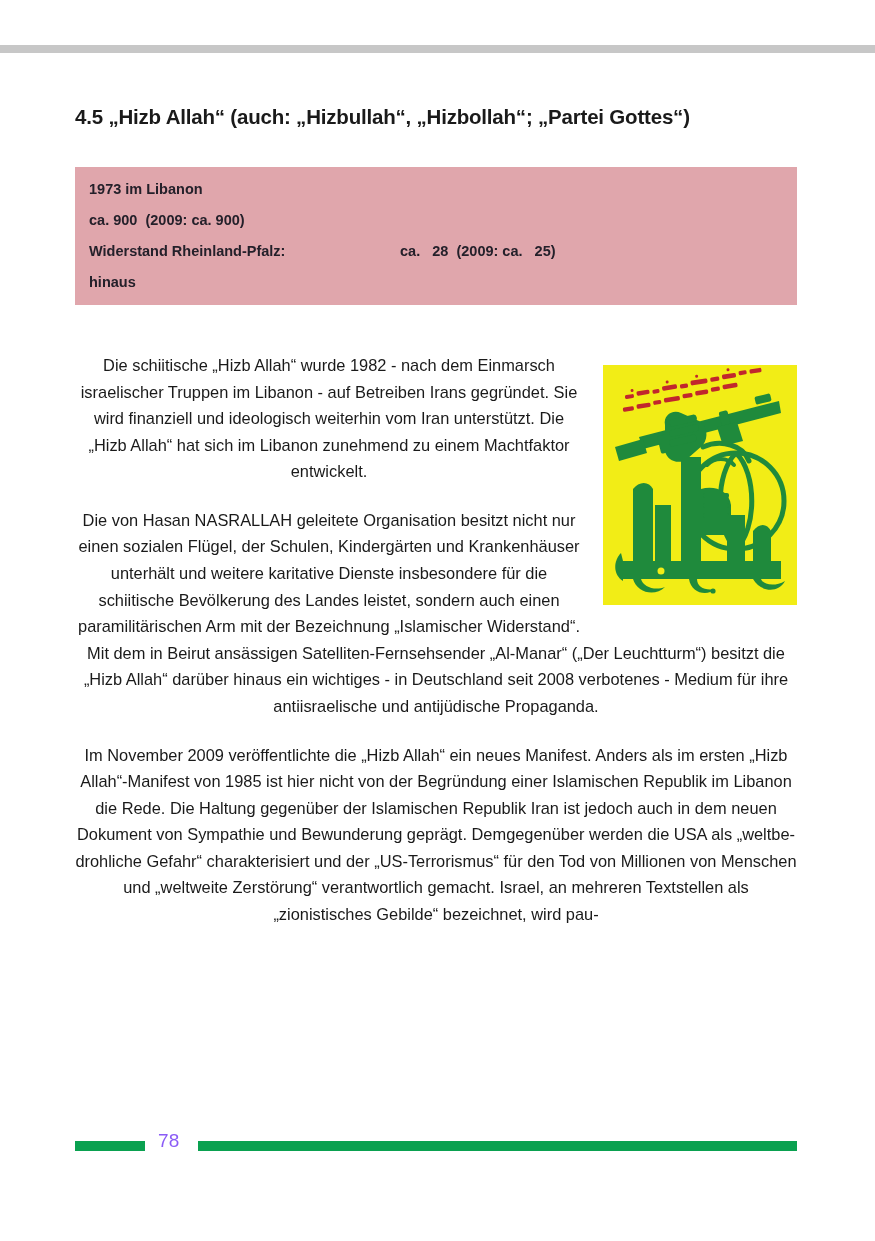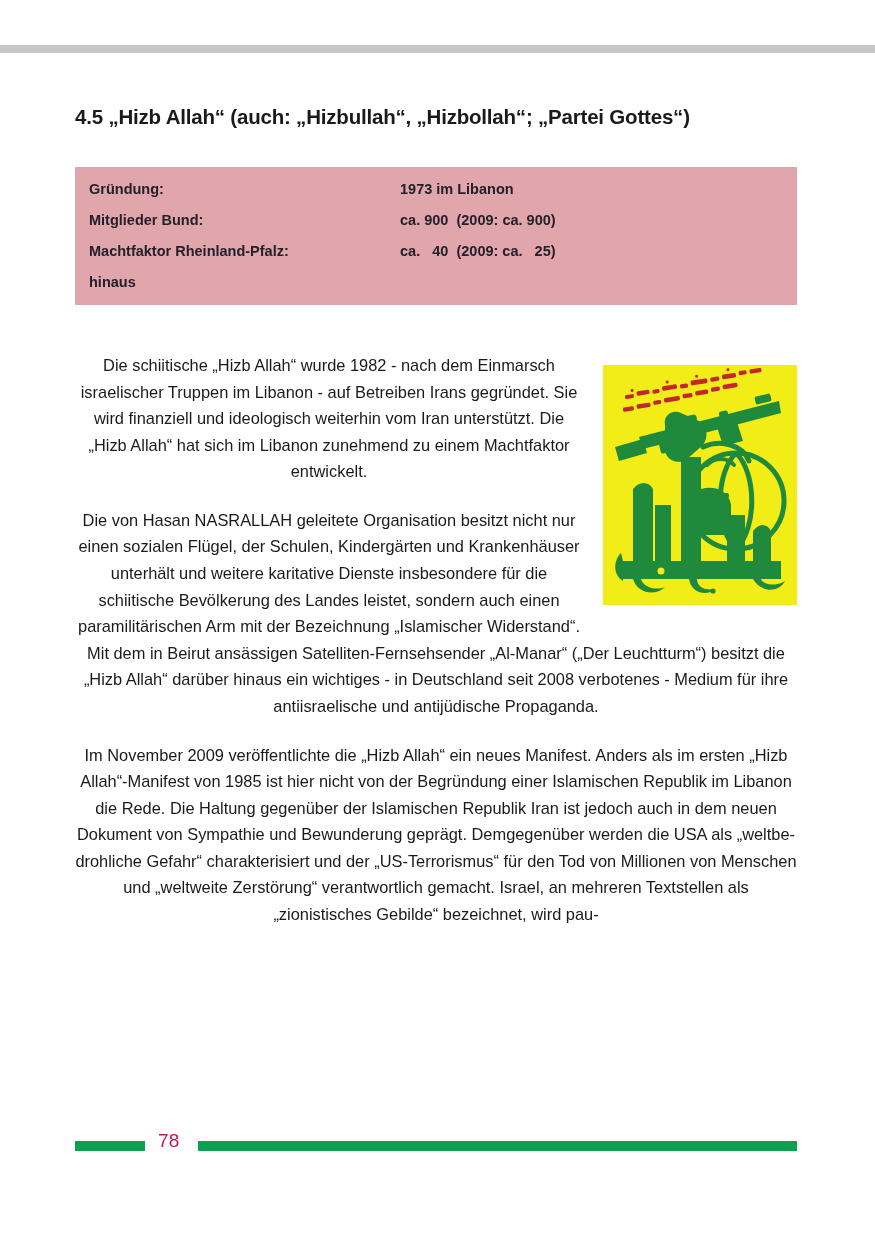--- a/index.html
+++ b/index.html
@@ -118,21 +118,21 @@
     top: 5px;
     width: 70px;
     height: 10px;
     background: #0aa150;
   }
   .footer-page-number {
     position: absolute;
     left: 158px;
     top: -6px;
     font-size: 19px;
-    color: #be185d;
+    color: #8b5cf6;
     letter-spacing: 0.3px;
   }
   .footer-bar-right {
     position: absolute;
     left: 198px;
     top: 5px;
     width: 599px;
     height: 10px;
     background: #0aa150;
   }
@@ -140,32 +140,30 @@
 </head>
 <body>
 
 <div class="top-rule"></div>
 
 <h1 class="section-heading">4.5 „Hizb Allah“ (auch: „Hizbullah“, „Hizbollah“; „Partei Gottes“)</h1>
 
 <div class="fact-box">
 
   <div class="fact-row">
-    <span class="fact-label">Gründung:</span>
     <span class="fact-value">1973 im Libanon</span>
   </div>
 
   <div class="fact-row">
-    <span class="fact-label">Mitglieder Bund:</span>
     <span class="fact-value">ca. 900  (2009: ca. 900)</span>
   </div>
 
   <div class="fact-row">
-    <span class="fact-label">Machtfaktor Rheinland-Pfalz:</span>
-    <span class="fact-value">ca.   40  (2009: ca.   25)</span>
+    <span class="fact-label">Widerstand Rheinland-Pfalz:</span>
+    <span class="fact-value">ca.   28  (2009: ca.   25)</span>
   </div>
 
   <div class="fact-row">
     <span class="fact-value">hinaus</span>
   </div>
 
 </div>
 
 <div class="body-region">
 

